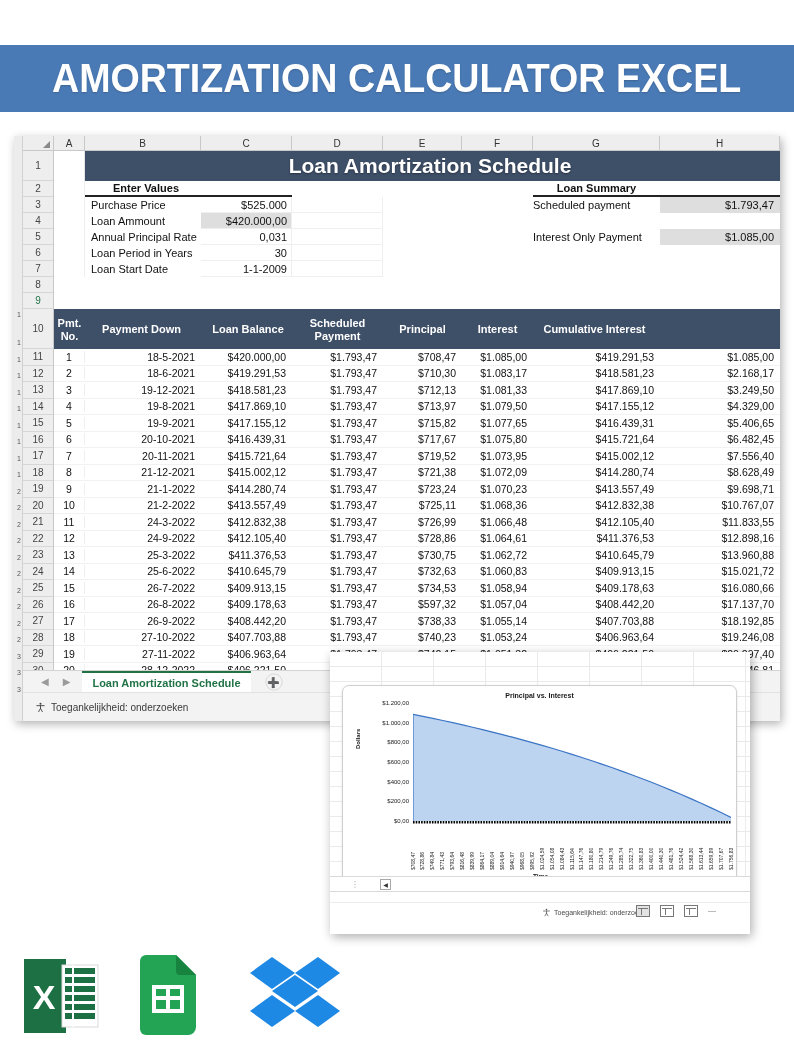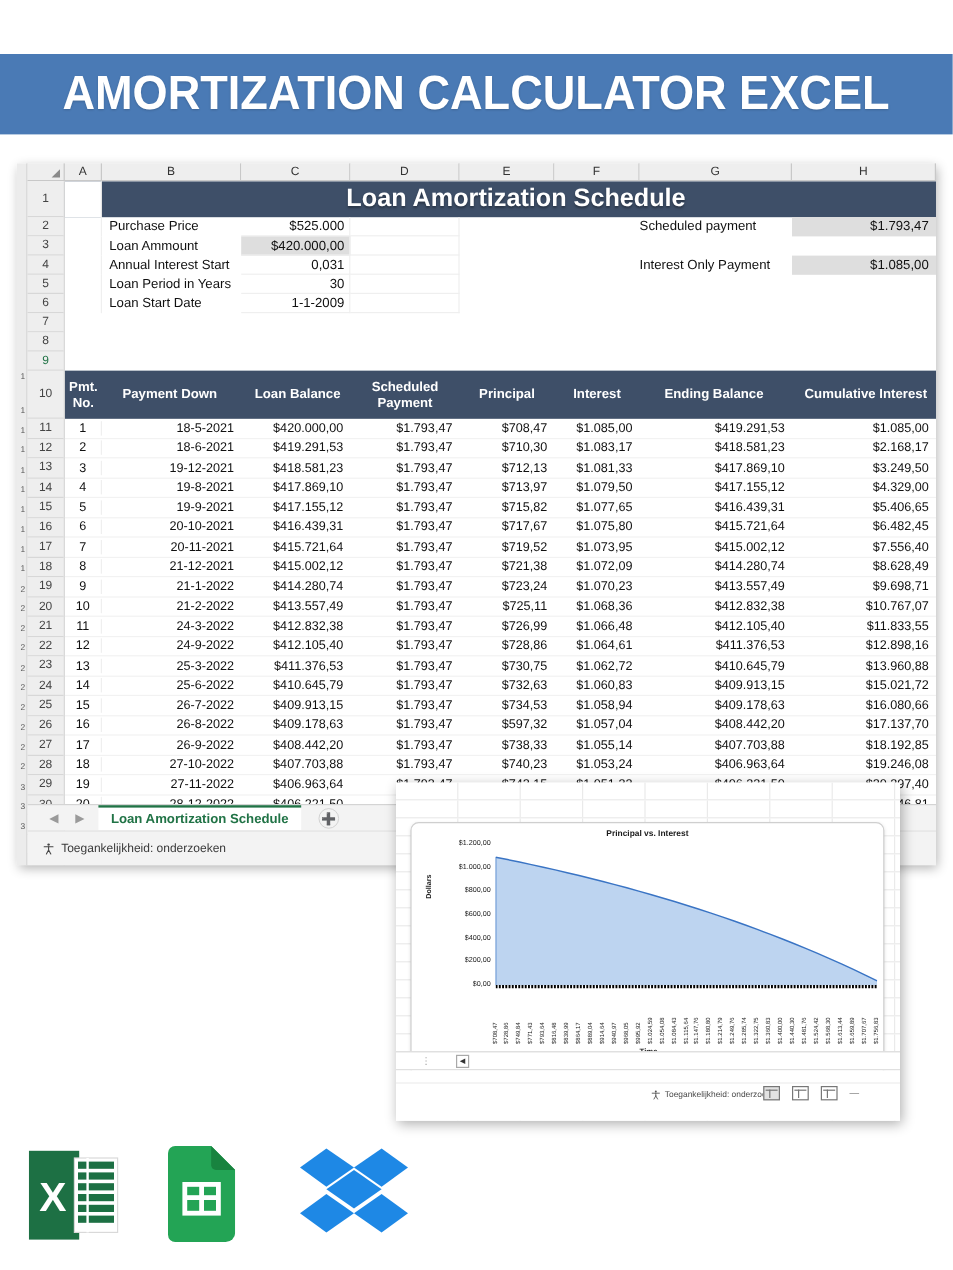--- a/index.html
+++ b/index.html
@@ -368,41 +368,51 @@
   <div class="sheet">
 
     <div class="title-band">
       <div class="tb-a"></div>
       <div class="title-band-text">Loan Amortization Schedule</div>
     </div>
 
     <div class="inputs-area" id="inputsArea">
         <div class="irow">
           <div class="cell c-a"></div>
+          <div class="cell c-b center-bold hdr-underline">Enter Values</div>
+          <div class="cell c-c hdr-underline"></div>
+          <div class="cell c-d"></div>
+          <div class="cell c-e"></div>
+          <div class="cell c-f"></div>
+          <div class="cell c-g center-bold hdr-underline" style="padding-left:0">Loan Summary</div>
+          <div class="cell c-h hdr-underline"></div>
+        </div>
+        <div class="irow">
+          <div class="cell c-a"></div>
           <div class="cell c-b">Purchase Price</div>
           <div class="cell c-c bordered">$525.000</div>
           <div class="cell c-d bordered"></div>
           <div class="cell c-e"></div>
           <div class="cell c-f"></div>
           <div class="cell c-g" style="padding-left:0">Scheduled payment</div>
           <div class="cell c-h shaded">$1.793,47</div>
         </div>
         <div class="irow">
           <div class="cell c-a"></div>
           <div class="cell c-b">Loan Ammount</div>
           <div class="cell c-c bordered shaded">$420.000,00</div>
           <div class="cell c-d bordered"></div>
           <div class="cell c-e"></div>
           <div class="cell c-f"></div>
           <div class="cell c-g" style="padding-left:0"></div>
           <div class="cell c-h"></div>
         </div>
         <div class="irow">
           <div class="cell c-a"></div>
-          <div class="cell c-b">Annual Interest Start</div>
+          <div class="cell c-b">Annual Principal Rate</div>
           <div class="cell c-c bordered">0,031</div>
           <div class="cell c-d bordered"></div>
           <div class="cell c-e"></div>
           <div class="cell c-f"></div>
           <div class="cell c-g" style="padding-left:0">Interest Only Payment</div>
           <div class="cell c-h shaded">$1.085,00</div>
         </div>
         <div class="irow">
           <div class="cell c-a"></div>
           <div class="cell c-b">Loan Period in Years</div>
@@ -425,21 +435,20 @@
         </div>
       </div>
 
     <div class="tbl-head">
       <div class="th c-a">Pmt. No.</div>
       <div class="th c-b" style="justify-content:center;padding-left:0">Payment Down</div>
       <div class="th c-c" style="justify-content:center;padding-right:0">Loan Balance</div>
       <div class="th c-d">Scheduled Payment</div>
       <div class="th c-e">Principal</div>
       <div class="th c-f">Interest</div>
-      <div class="th c-g" style="justify-content:center;padding-left:0">Ending Balance</div>
       <div class="th c-h" style="justify-content:center;padding-right:0">Cumulative Interest</div>
     </div>
 
     <div id="tableBody">
         <div class="trow">
           <div class="td c-a num-c">1</div>
           <div class="td c-b num-r" style="padding-left:0">18-5-2021</div>
           <div class="td c-c num-r">$420.000,00</div>
           <div class="td c-d num-r">$1.793,47</div>
           <div class="td c-e num-r">$708,47</div>

